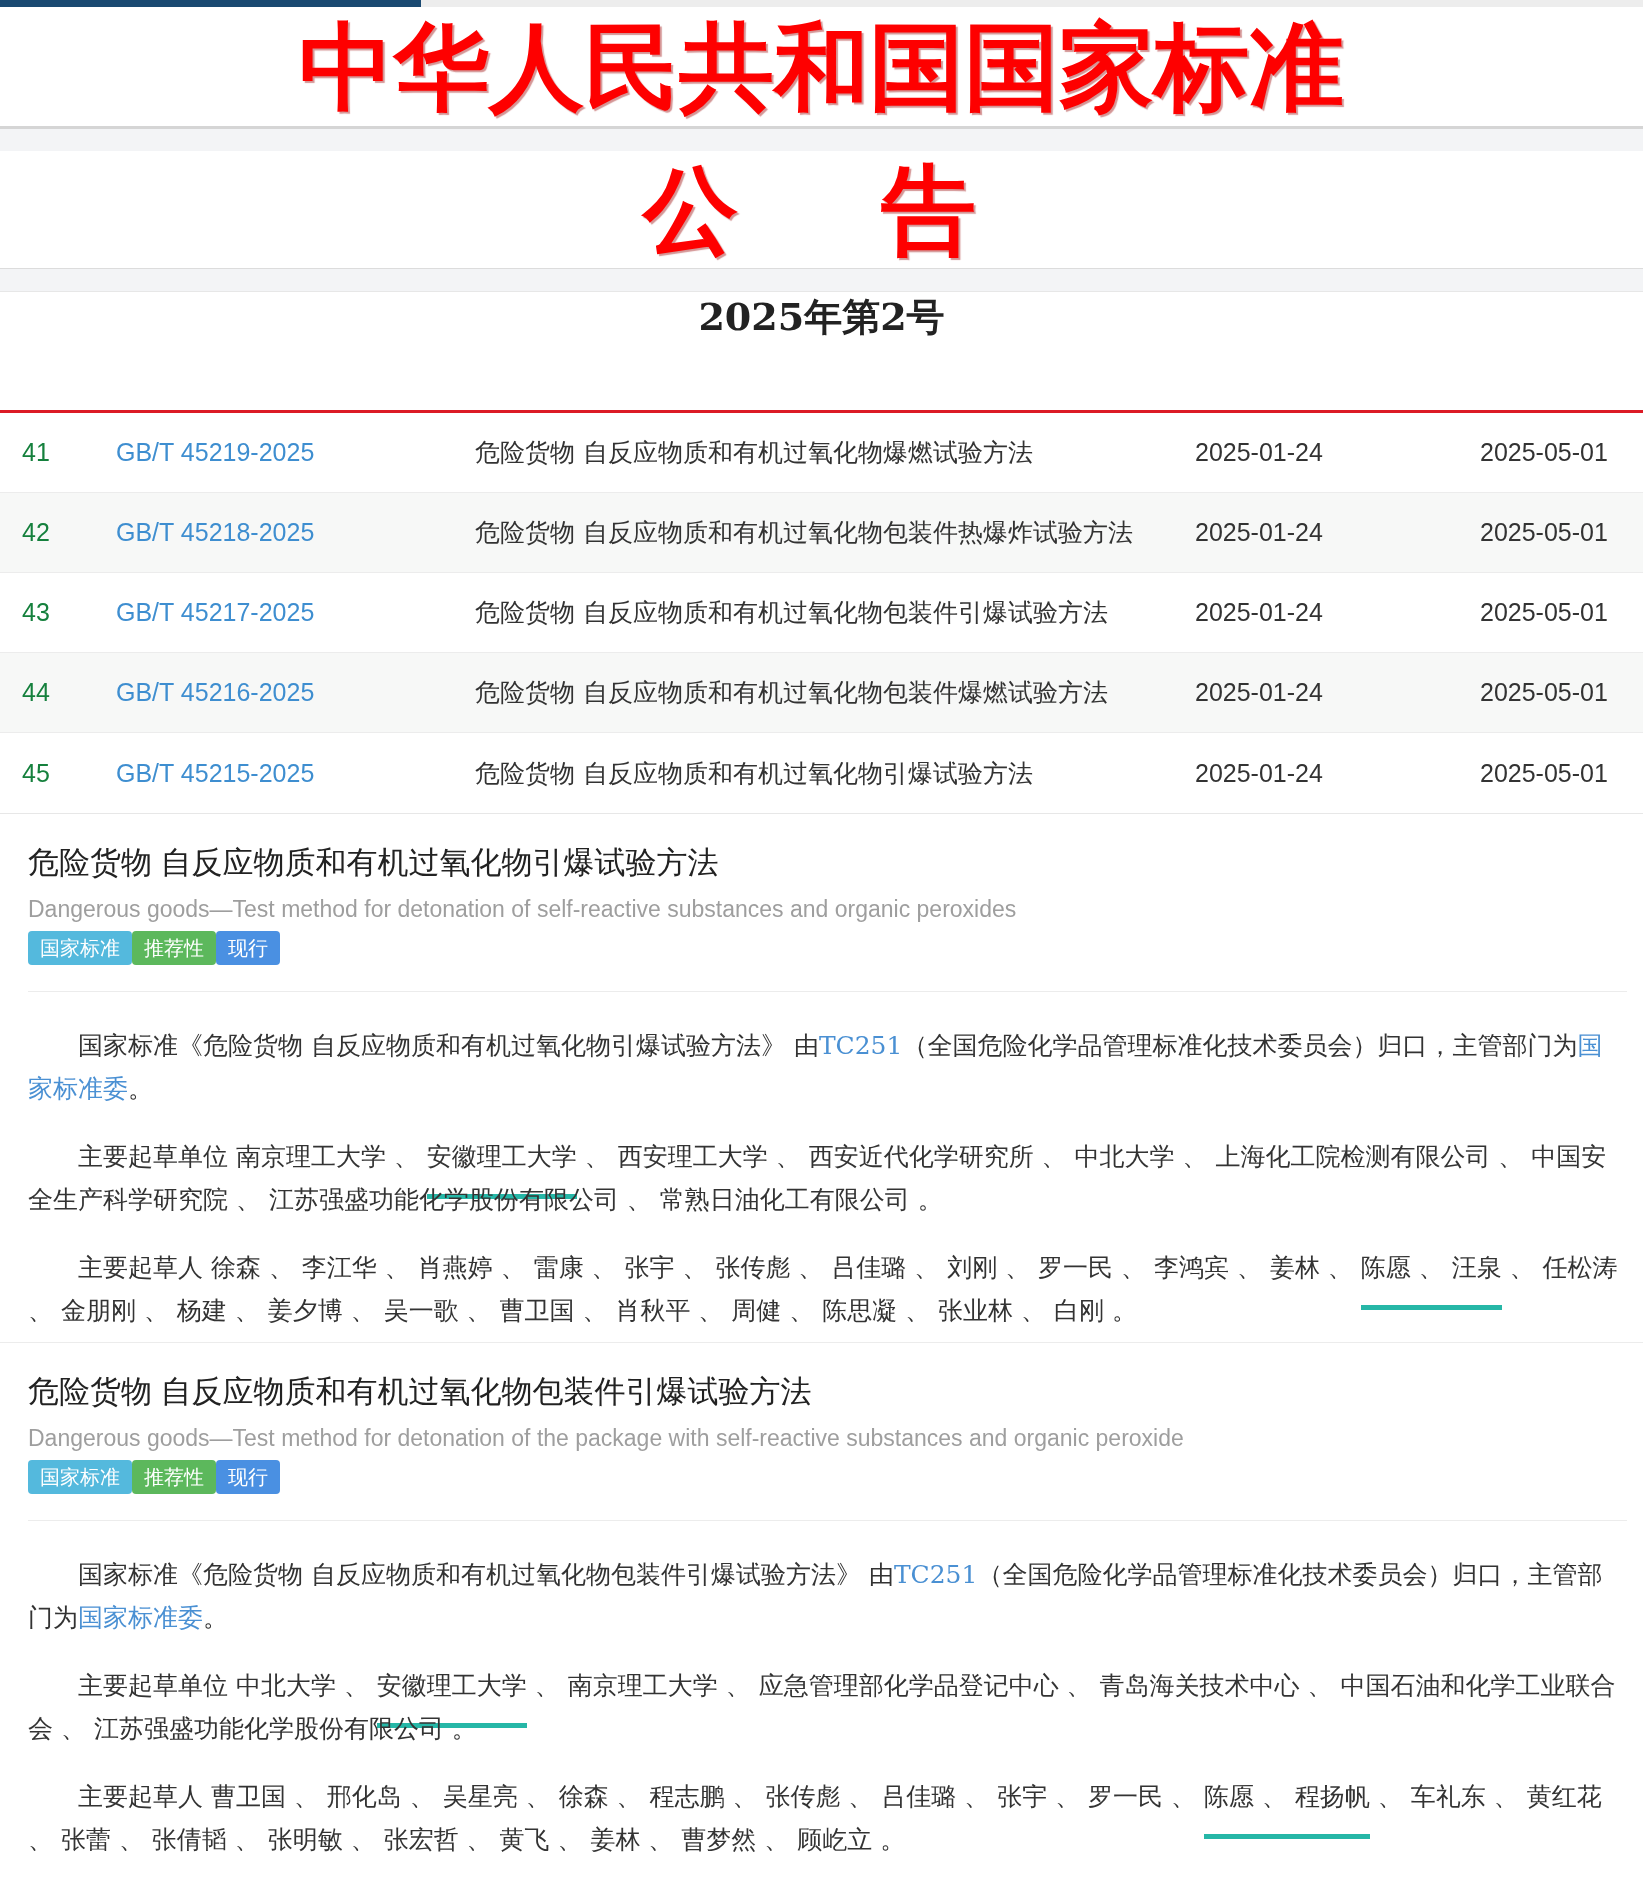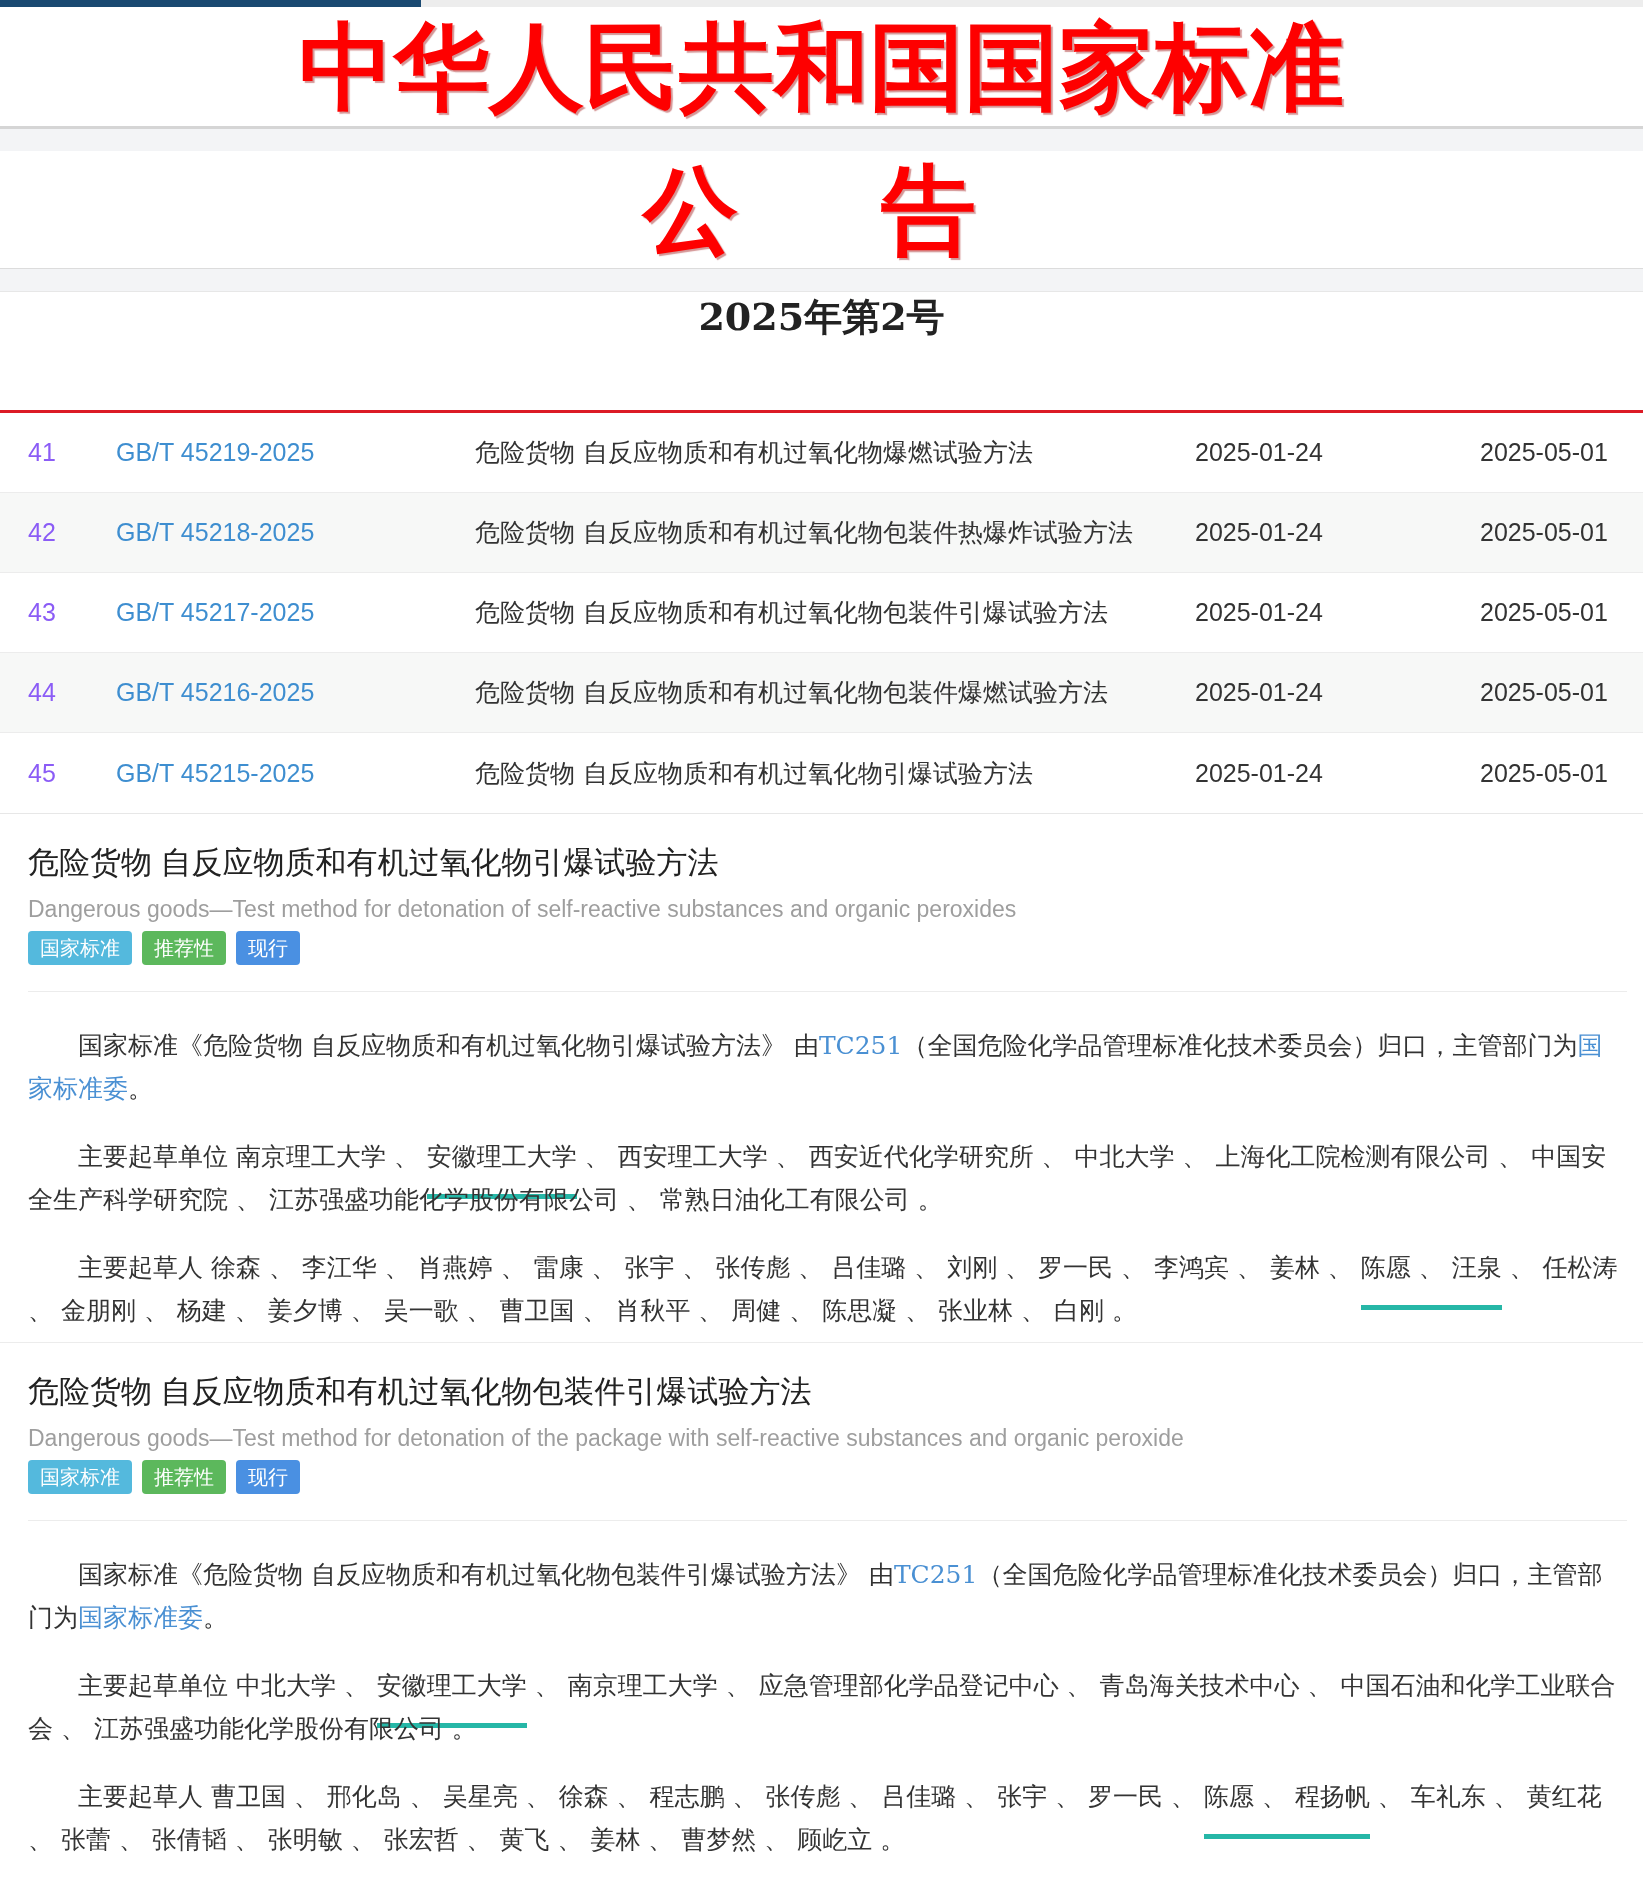--- a/index.html
+++ b/index.html
@@ -31,31 +31,31 @@
   .issue-row { height:118px; display:flex; align-items:flex-start; justify-content:center; background:#fff; }
   .issue-no { font-family:"DejaVu Serif","Liberation Serif",serif; font-weight:bold; font-size:38px; color:#222; }
 
   .red-rule { height:3px; background:#dc1b26; }
 
   
   .std-table { width:100%; border-bottom:1px solid #e7e7e7; }
   .std-row { display:flex; align-items:center; height:80px; background:#fff; border-bottom:1px solid #ececec; font-size:25px; }
   .std-row:last-child { border-bottom:none; }
   .std-row.alt { background:#f7f8f7; }
-  .c-num   { width:100px; padding-left:28px; color:#8b5cf6; }
+  .c-num   { width:100px; padding-left:22px; color:#15803d; }
   .c-code  { width:375px; padding-left:16px; color:#3e8ed0; cursor:pointer; }
   .c-title { flex:1; font-family:"DejaVu Serif","Liberation Serif",serif; color:#333; }
   .c-date1 { width:290px; padding-left:5px; }
   .c-date2 { width:163px; }
 
   
   .sections { padding:0 16px 0 28px; }
   .sec-title { margin-top:30px; font-size:31px; line-height:38px; color:#222; }
   .sec-sub { margin-top:13px; font-size:23px; line-height:28px; color:#9e9e9e; }
-  .badges { margin-top:8px; display:flex; gap:10px; }
+  .badges { margin-top:8px; display:flex; }
   .badge { color:#fff; font-size:20px; line-height:24px; padding:5px 12px; border-radius:4px; white-space:nowrap; }
   .hdr-divider { margin-top:26px; height:1px; background:#ececec; }
   .sec-divider { margin-top:10px; height:1px; background:#ececec; margin-left:-28px; margin-right:-16px; }
 
   .para {
     font-family:"DejaVu Serif","Liberation Serif",serif;
     font-size:25px; line-height:43px; color:#333;
     text-indent:2em; margin-top:25px;
   }
   .para.first { margin-top:32px; }

